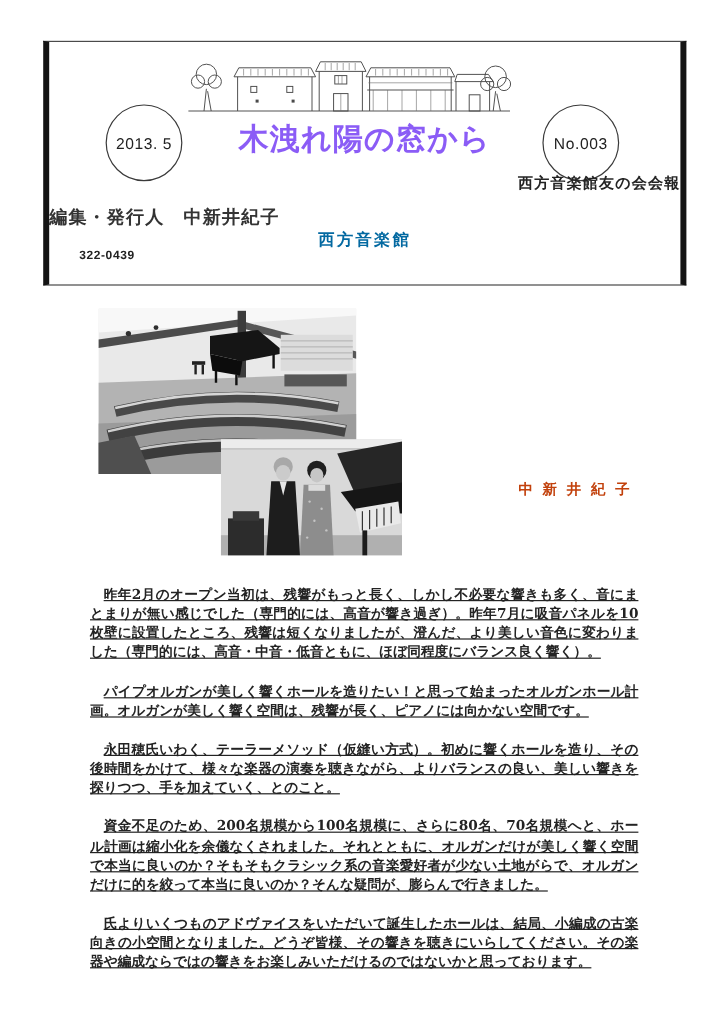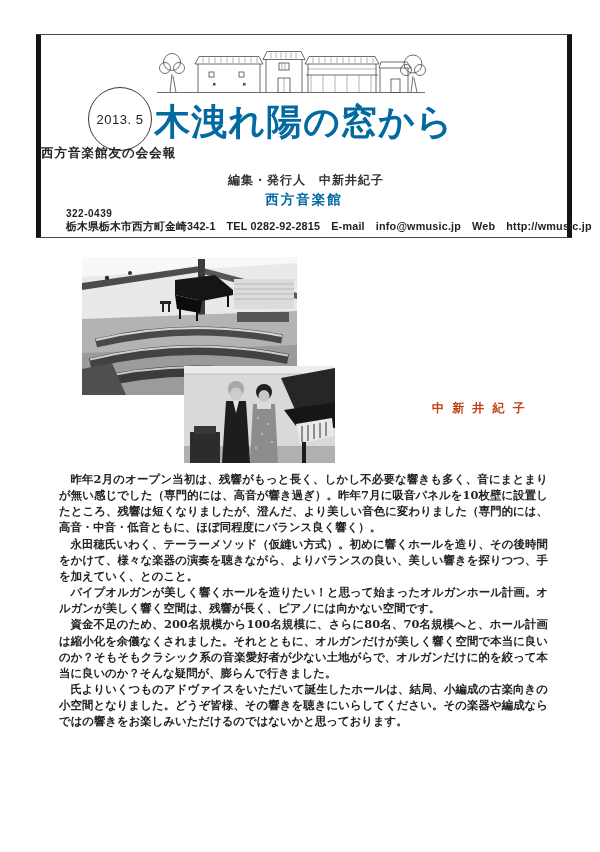--- a/index.html
+++ b/index.html
@@ -21,29 +21,29 @@
   .badge{
     position:absolute;width:62px;height:62px;border:1.3px solid #3a3a3a;border-radius:50%;
     display:flex;align-items:center;justify-content:center;
     font-size:13px;letter-spacing:.5px;color:#222;background:#fff;
   }
   .badge-date{left:47px;top:52px;}
   .badge-issue{left:411px;top:52px;}
   .building{position:absolute;left:110px;top:14px;width:280px;height:46px;}
   .nl-title{
     position:absolute;left:0;top:68px;width:526px;text-align:center;
-    font-size:36px;font-weight:bold;letter-spacing:1px;color:#0369a1;line-height:1.05;
+    font-size:25px;font-weight:bold;letter-spacing:1px;color:#8b5cf6;line-height:1.05;
   }
   .nl-subtitle{
-    position:absolute;left:0;top:110px;width:526px;text-align:left;
+    position:absolute;left:0;top:110px;width:526px;text-align:right;
     font-size:12.5px;font-weight:bold;letter-spacing:1px;color:#242424;
   }
   .nl-editor{
-    position:absolute;left:0;top:137px;width:530px;text-align:center;
-    font-size:12px;font-weight:bold;letter-spacing:1px;color:#333;
+    position:absolute;left:0;top:137px;width:530px;text-align:left;
+    font-size:15px;font-weight:bold;letter-spacing:1px;color:#333;
   }
   .nl-org{
     position:absolute;left:0;top:156px;width:526px;text-align:center;
     font-size:13.5px;font-weight:bold;letter-spacing:2px;color:#0369a1;
   }
   .nl-postal{position:absolute;left:25px;top:173px;font-size:10px;font-weight:bold;letter-spacing:.5px;color:#222;}
   .nl-address{position:absolute;left:25px;top:185px;font-size:10.8px;font-weight:bold;letter-spacing:.2px;color:#222;white-space:nowrap;}
 
   
   .photo1{position:absolute;left:82px;top:257px;width:215px;height:138px;}
@@ -56,38 +56,42 @@
     font-size:20px;font-weight:bold;letter-spacing:.8px;color:#171717;white-space:nowrap;
   }
   .art-author{
     position:absolute;left:432px;top:400px;
     font-size:12px;font-weight:bold;letter-spacing:2px;color:#c2410c;white-space:nowrap;
   }
   .art-body{
     position:absolute;left:59px;top:471px;width:489px;
   }
   .art-body p{
-    margin:0;font-size:11.4px;line-height:16.15px;font-weight:bold;
+    margin:16px;font-size:11.4px;line-height:16.15px;font-weight:bold;
     text-align:justify;text-indent:1em;color:#232323;
     font-family:"DejaVu Serif","Liberation Serif",serif;
+    text-decoration:underline;
   }
   .sketch{stroke:#4a4a4a;stroke-width:.8;fill:none;}
   .sketch-h{stroke:#6a6a6a;stroke-width:.5;fill:none;}
 </style>
 </head>
 <body>
 
 <div class="page">
 
   <div class="masthead">
 
     <div class="badge badge-date sans">
       <span>2013. 5</span>
     </div>
 
+    <div class="badge badge-issue sans">
+      <span>No.003</span>
+    </div>
 
     <div class="building">
       <svg viewBox="0 0 280 46" preserveAspectRatio="xMidYMid meet" aria-hidden="true">
         <line class="sketch" x1="6" y1="43.5" x2="274" y2="43.5"></line>
 
         <circle class="sketch" cx="21" cy="13" r="8.5"></circle>
         <circle class="sketch" cx="14" cy="19" r="5.5"></circle>
         <circle class="sketch" cx="28" cy="19" r="5.5"></circle>
         <path class="sketch" d="M21,25 L19,43.5 M22,27 L25,43.5"></path>
 
@@ -121,21 +125,20 @@
         <circle class="sketch" cx="269" cy="21" r="5.5"></circle>
         <path class="sketch" d="M262,27 L260,43.5 M263,29 L266,43.5"></path>
       </svg>
     </div>
 
     <div class="nl-title serif">木洩れ陽の窓から</div>
     <div class="nl-subtitle serif">西方音楽館友の会会報</div>
     <div class="nl-editor serif">編集・発行人　中新井紀子</div>
     <div class="nl-org sans">西方音楽館</div>
     <div class="nl-postal sans">322-0439</div>
-    <div class="nl-address sans">栃木県栃木市西方町金崎342-1　TEL 0282-92-2815　E-mail　info@wmusic.jp　Web　http://wmusic.jp</div>
   </div>
 
   <div class="photo1">
     <svg viewBox="0 0 215 138" preserveAspectRatio="none" aria-hidden="true">
       <rect width="215" height="138" fill="#e9e9e9"></rect>
       <polygon points="0,0 215,0 215,6 0,20" fill="#f8f8f8"></polygon>
       <polygon points="0,26 118,9 118,15 0,33" fill="#4c4c4c"></polygon>
       <polygon points="121,11 215,36 215,42 121,17" fill="#575757"></polygon>
       <rect x="116" y="2" width="7" height="66" fill="#3c3c3c"></rect>
       <circle cx="25" cy="21" r="2.2" fill="#2f2f2f"></circle>
@@ -194,19 +197,19 @@
       <circle cx="78" cy="68" r="1" fill="#c4c4c4"></circle>
       <circle cx="88" cy="76" r="1" fill="#c4c4c4"></circle>
       <circle cx="72" cy="82" r="1" fill="#c4c4c4"></circle>
     </svg>
   </div>
 
   <div class="art-author serif">中 新 井 紀 子</div>
 
   <div class="art-body">
     <p>昨年2月のオープン当初は、残響がもっと長く、しかし不必要な響きも多く、音にまとまりが無い感じでした（専門的には、高音が響き過ぎ）。昨年7月に吸音パネルを10枚壁に設置したところ、残響は短くなりましたが、澄んだ、より美しい音色に変わりました（専門的には、高音・中音・低音ともに、ほぼ同程度にバランス良く響く）。</p>
+    <p>パイプオルガンが美しく響くホールを造りたい！と思って始まったオルガンホール計画。オルガンが美しく響く空間は、残響が長く、ピアノには向かない空間です。</p>
     <p>永田穂氏いわく、テーラーメソッド（仮縫い方式）。初めに響くホールを造り、その後時間をかけて、様々な楽器の演奏を聴きながら、よりバランスの良い、美しい響きを探りつつ、手を加えていく、とのこと。</p>
-    <p>パイプオルガンが美しく響くホールを造りたい！と思って始まったオルガンホール計画。オルガンが美しく響く空間は、残響が長く、ピアノには向かない空間です。</p>
     <p>資金不足のため、200名規模から100名規模に、さらに80名、70名規模へと、ホール計画は縮小化を余儀なくされました。それとともに、オルガンだけが美しく響く空間で本当に良いのか？そもそもクラシック系の音楽愛好者が少ない土地がらで、オルガンだけに的を絞って本当に良いのか？そんな疑問が、膨らんで行きました。</p>
     <p>氏よりいくつものアドヴァイスをいただいて誕生したホールは、結局、小編成の古楽向きの小空間となりました。どうぞ皆様、その響きを聴きにいらしてください。その楽器や編成ならではの響きをお楽しみいただけるのではないかと思っております。</p>
   </div>
 
 </div>
 
 </body></html>

